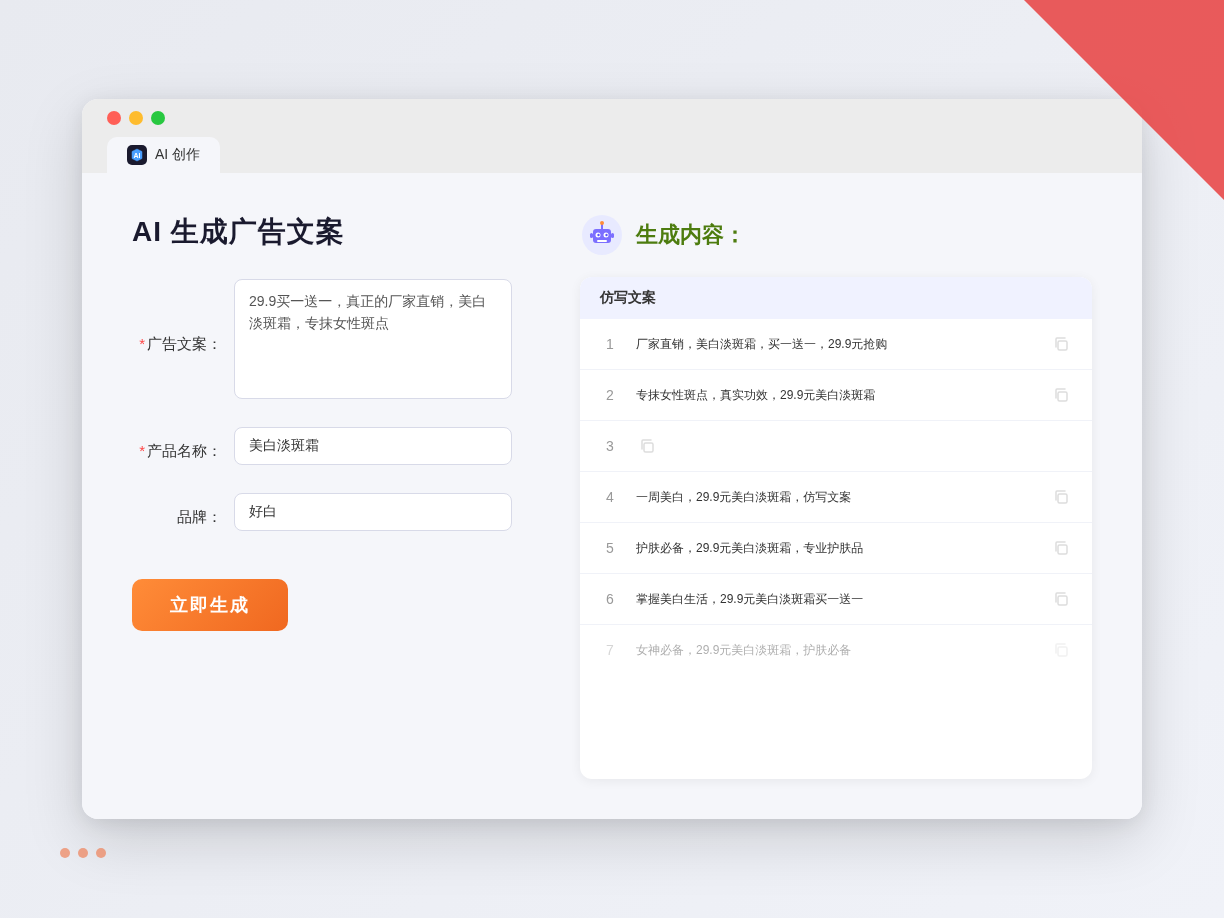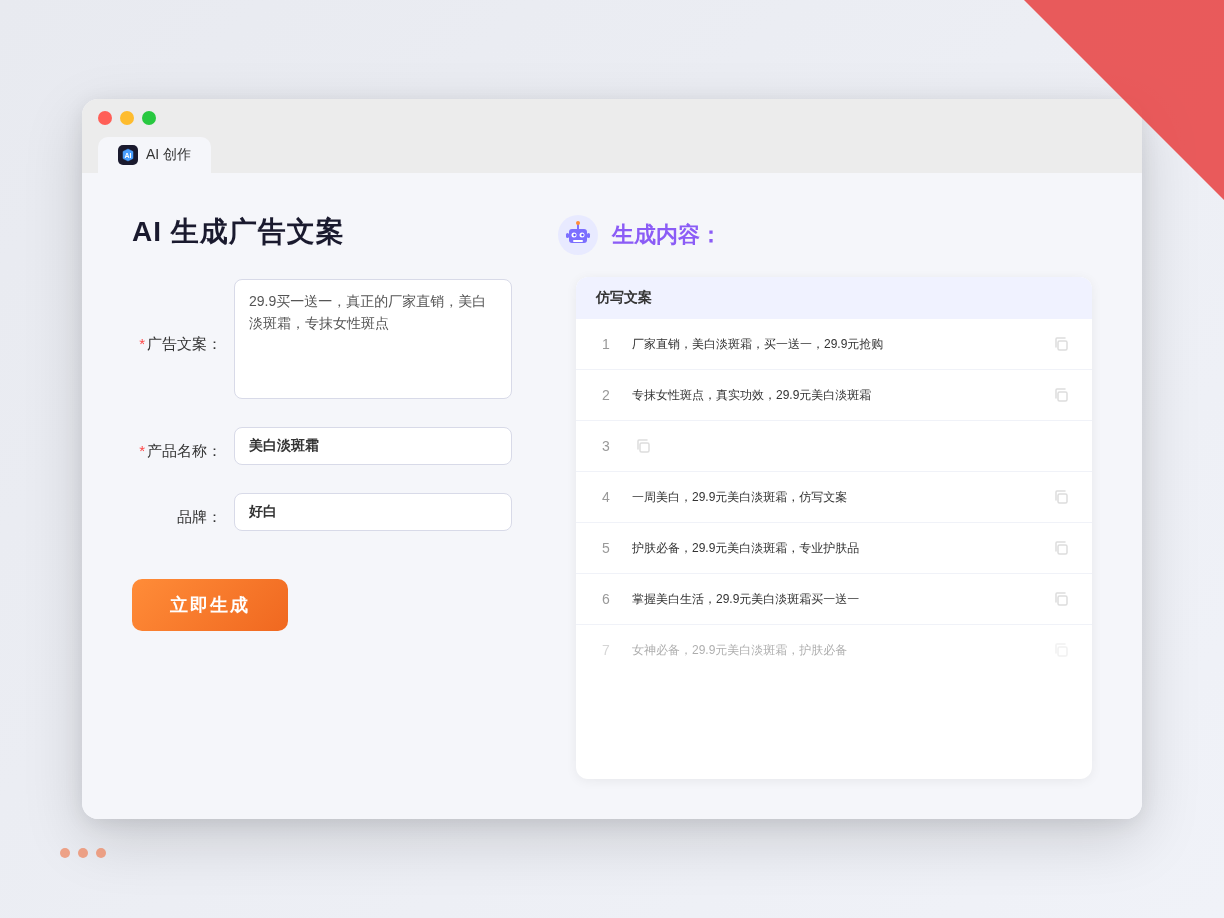--- a/index.html
+++ b/index.html
@@ -53,21 +53,21 @@
       border-radius: 16px;
       box-shadow: 0 20px 60px rgba(0,0,0,0.15), 0 4px 20px rgba(0,0,0,0.08);
       overflow: hidden;
       display: flex;
       flex-direction: column;
     }
 
     
     .browser-chrome {
       background: #ececec;
-      padding: 12px 16px 0;
+      padding: 12px 25px 0;
       display: flex;
       flex-direction: column;
       gap: 8px;
     }
 
     .browser-controls {
       display: flex;
       align-items: center;
       gap: 8px;
     }
@@ -111,21 +111,21 @@
       font-size: 11px;
       font-weight: bold;
     }
 
     
     .browser-content {
       flex: 1;
       background: #f5f6fa;
       display: flex;
       padding: 40px 50px;
-      gap: 44px;
+      gap: 68px;
       overflow: hidden;
     }
 
     
     .left-panel {
       flex: 0 0 auto;
       width: 380px;
       display: flex;
       flex-direction: column;
       gap: 28px;
@@ -176,21 +176,20 @@
     .form-input {
       flex: 1;
       border: 1.5px solid #d8dae8;
       border-radius: 8px;
       padding: 10px 14px;
       font-size: 14px;
       color: #333;
       background: white;
       outline: none;
       font-family: inherit;
-      font-weight: bold;
     }
 
     .generate-btn {
       width: 156px;
       height: 52px;
       background: linear-gradient(135deg, #ff8c38, #f06820);
       border: none;
       border-radius: 10px;
       color: white;
       font-size: 18px;
@@ -216,30 +215,29 @@
     }
 
     .robot-icon {
       width: 44px;
       height: 44px;
     }
 
     .right-title {
       font-size: 22px;
       font-weight: 600;
-      color: #8b5cf6;
+      color: #4d7c0f;
     }
 
     .results-container {
       flex: 1;
       background: white;
       border-radius: 12px;
       overflow: hidden;
       box-shadow: 0 2px 12px rgba(0,0,0,0.06);
-      margin-left: 20px;
     }
 
     .results-header {
       background: #f0f2ff;
       padding: 12px 20px;
       font-size: 14px;
       font-weight: 600;
       color: #333;
     }
 

